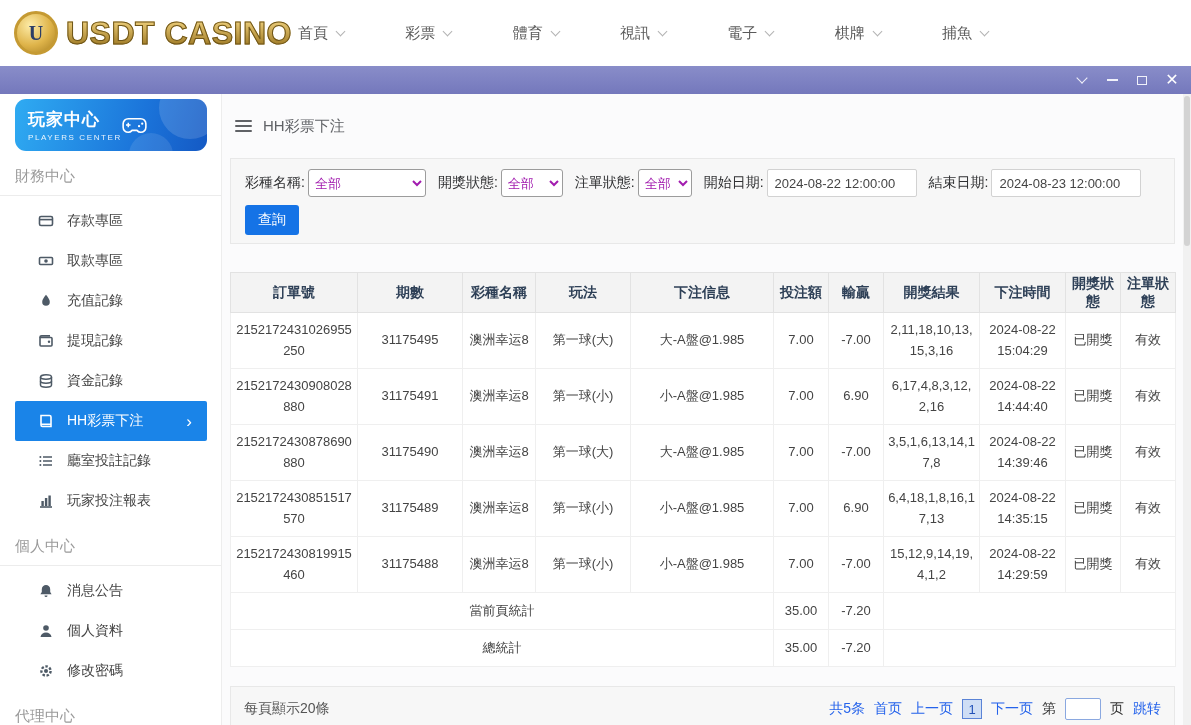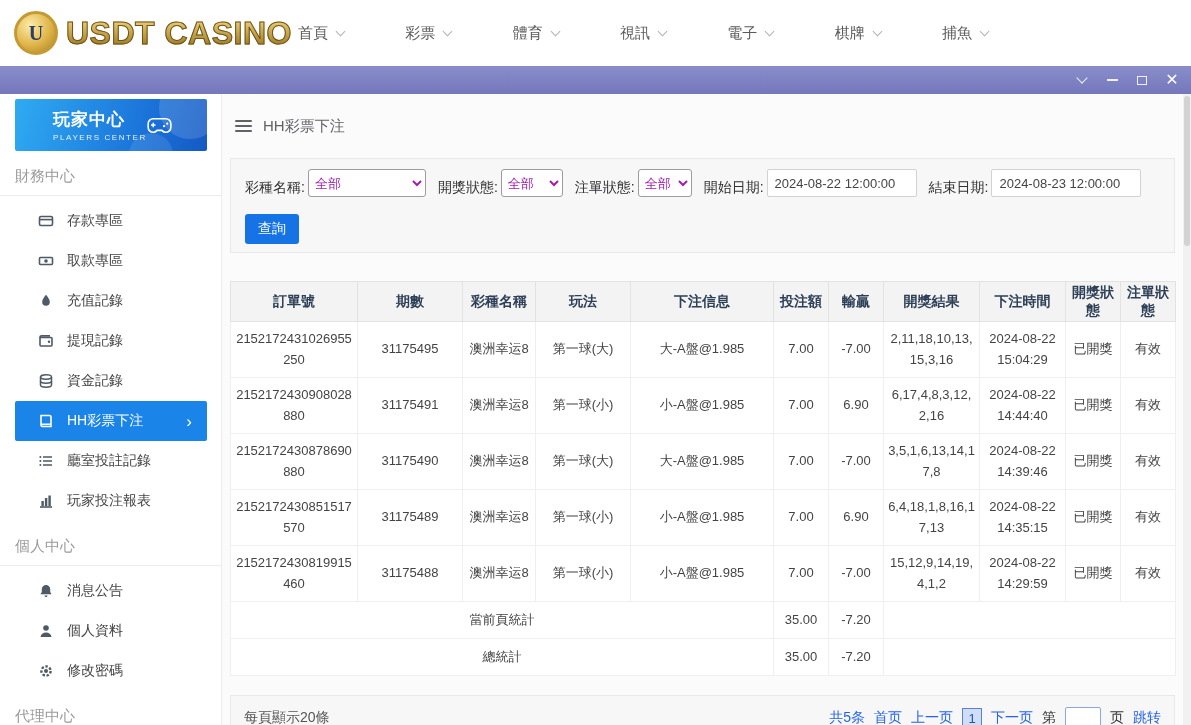--- a/index.html
+++ b/index.html
@@ -28,43 +28,43 @@
   .chev-w { display:inline-block; width:8px; height:8px; border-right:1.6px solid #f0f1fa; border-bottom:1.6px solid #f0f1fa; transform:rotate(45deg); margin-top:-4px; }
   .min-bar { width:11px; height:2px; background:#f0f1fa; }
   .max-box { width:10px; height:9px; border:1.6px solid #f0f1fa; }
   .close-x { font-size:16px; color:#fff; line-height:1; }
 
   
   .content { flex:1; display:flex; min-height:0; position:relative; }
 
   
   .sidebar { width:222px; background:#fff; border-right:1px solid #ededed; overflow:hidden; flex:none; }
-  .player-header { margin:5px 14px 0 15px; height:52px; border-radius:2px; position:relative; overflow:hidden;
+  .player-header { margin:5px 14px 0 15px; height:52px; border-radius:11px; position:relative; overflow:hidden;
                    background:linear-gradient(105deg,#2fabf2 0%,#1b74da 65%,#1459c4 100%);
-                   color:#fff; display:flex; align-items:center; justify-content:center; padding:0 10px 0 13px; cursor:pointer; }
+                   color:#fff; display:flex; align-items:center; justify-content:flex-start; padding:0 10px 0 13px; cursor:pointer; }
   .player-header::before { content:''; position:absolute; right:-14px; top:-22px; width:62px; height:62px; border-radius:50%; background:rgba(255,255,255,.14); }
   .player-header::after  { content:''; position:absolute; right:34px; bottom:-26px; width:44px; height:44px; border-radius:50%; background:rgba(255,255,255,.10); }
   .ph-title { font-size:17px; font-weight:bold; letter-spacing:1px; }
   .ph-sub { font-size:8px; letter-spacing:1.6px; margin-top:2px; opacity:.9; }
   .player-header svg { position:relative; z-index:1; }
   .section-heading { padding:16px 15px 9px; font-size:15px; color:#9a9a9a; border-bottom:1px solid #ececec; margin-bottom:5px; }
   .side-item { height:40px; margin:0 14px 0 15px; border-radius:2px; display:flex; align-items:center; gap:13px; padding-left:23px; font-size:14px; color:#444; cursor:pointer; }
   .side-item svg { width:16px; height:16px; color:#4e5a66; flex:none; }
   .side-item.active { background:#1a84e8; color:#fff; }
   .side-item.active svg { color:#fff; }
   .side-item .arrow { margin-left:auto; margin-right:15px; font-size:17px; color:#fff; line-height:1; }
 
   
   .main { flex:1; background:#fbfbfc; padding:0 16px 0 8px; overflow:hidden; position:relative; }
   .breadcrumb-bar { height:64px; display:flex; align-items:center; gap:11px; padding-left:5px; color:#606266; font-size:15px; }
   .hamburger { width:17px; display:flex; flex-direction:column; gap:3px; cursor:pointer; }
   .hamburger i { display:block; height:2px; background:#606266; border-radius:1px; }
 
   .filter-panel { border:1px solid #e8e8e8; background:#f7f7f7; padding:10px 14px 8px; }
-  .filter-row { display:flex; align-items:flex-end; font-size:14px; color:#303133; margin-bottom:17px; }
+  .filter-row { display:flex; align-items:center; font-size:14px; color:#303133; margin-bottom:8px; }
   .flabel { margin:0 3px 0 12px; white-space:nowrap; }
   .flabel.first { margin-left:0; }
   .fsel { height:28px; border:1px solid #9c9c9c; border-radius:3px; background:#fff; font-size:13px; color:#a21caf; padding:0 2px; }
   .sel-lottery { width:118px; }
   .sel-draw { width:62px; }
   .sel-order { width:54px; }
   .fdate { width:150px; height:28px; border:1px solid #d2d2d2; border-radius:2px; background:#fff; padding:0 7px; font-size:13px; color:#444; }
   .search-btn { width:54px; height:30px; background:#1573e6; color:#ffffff; border:none; border-radius:3px; font-size:14px; cursor:pointer; }
 
   

